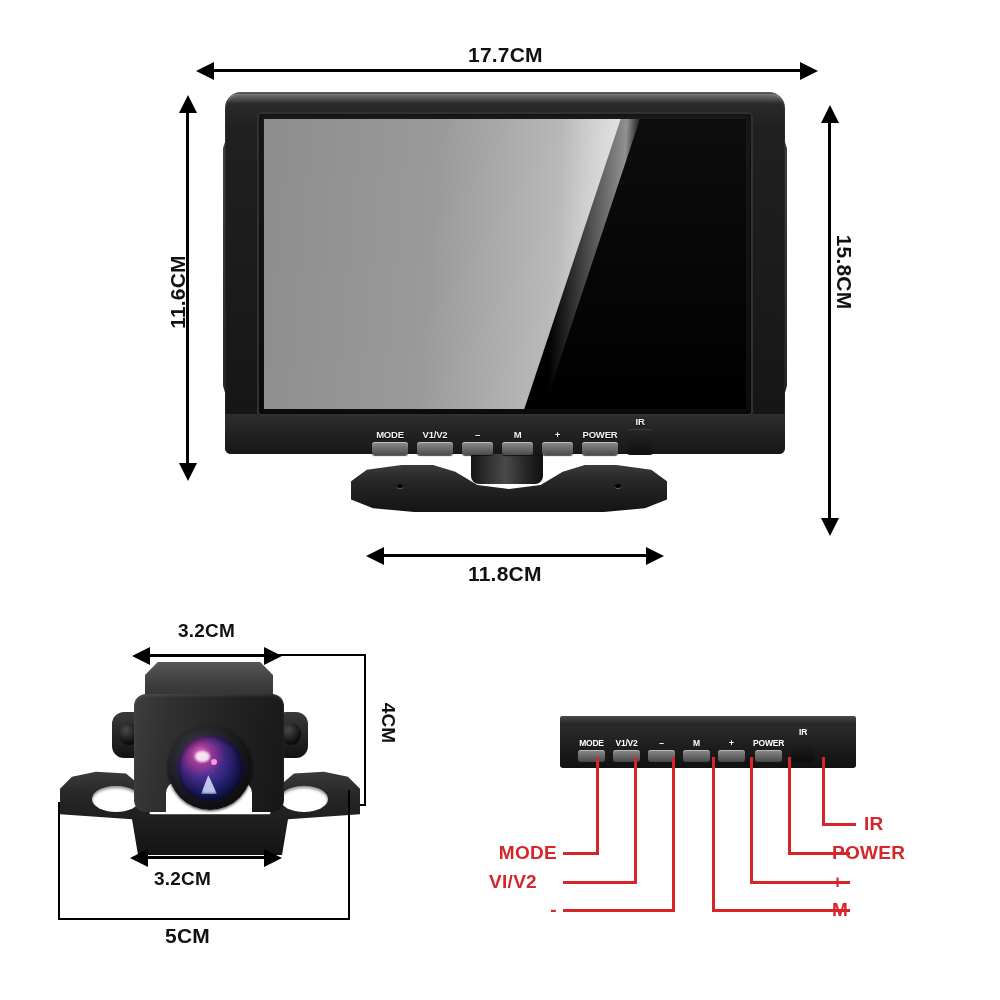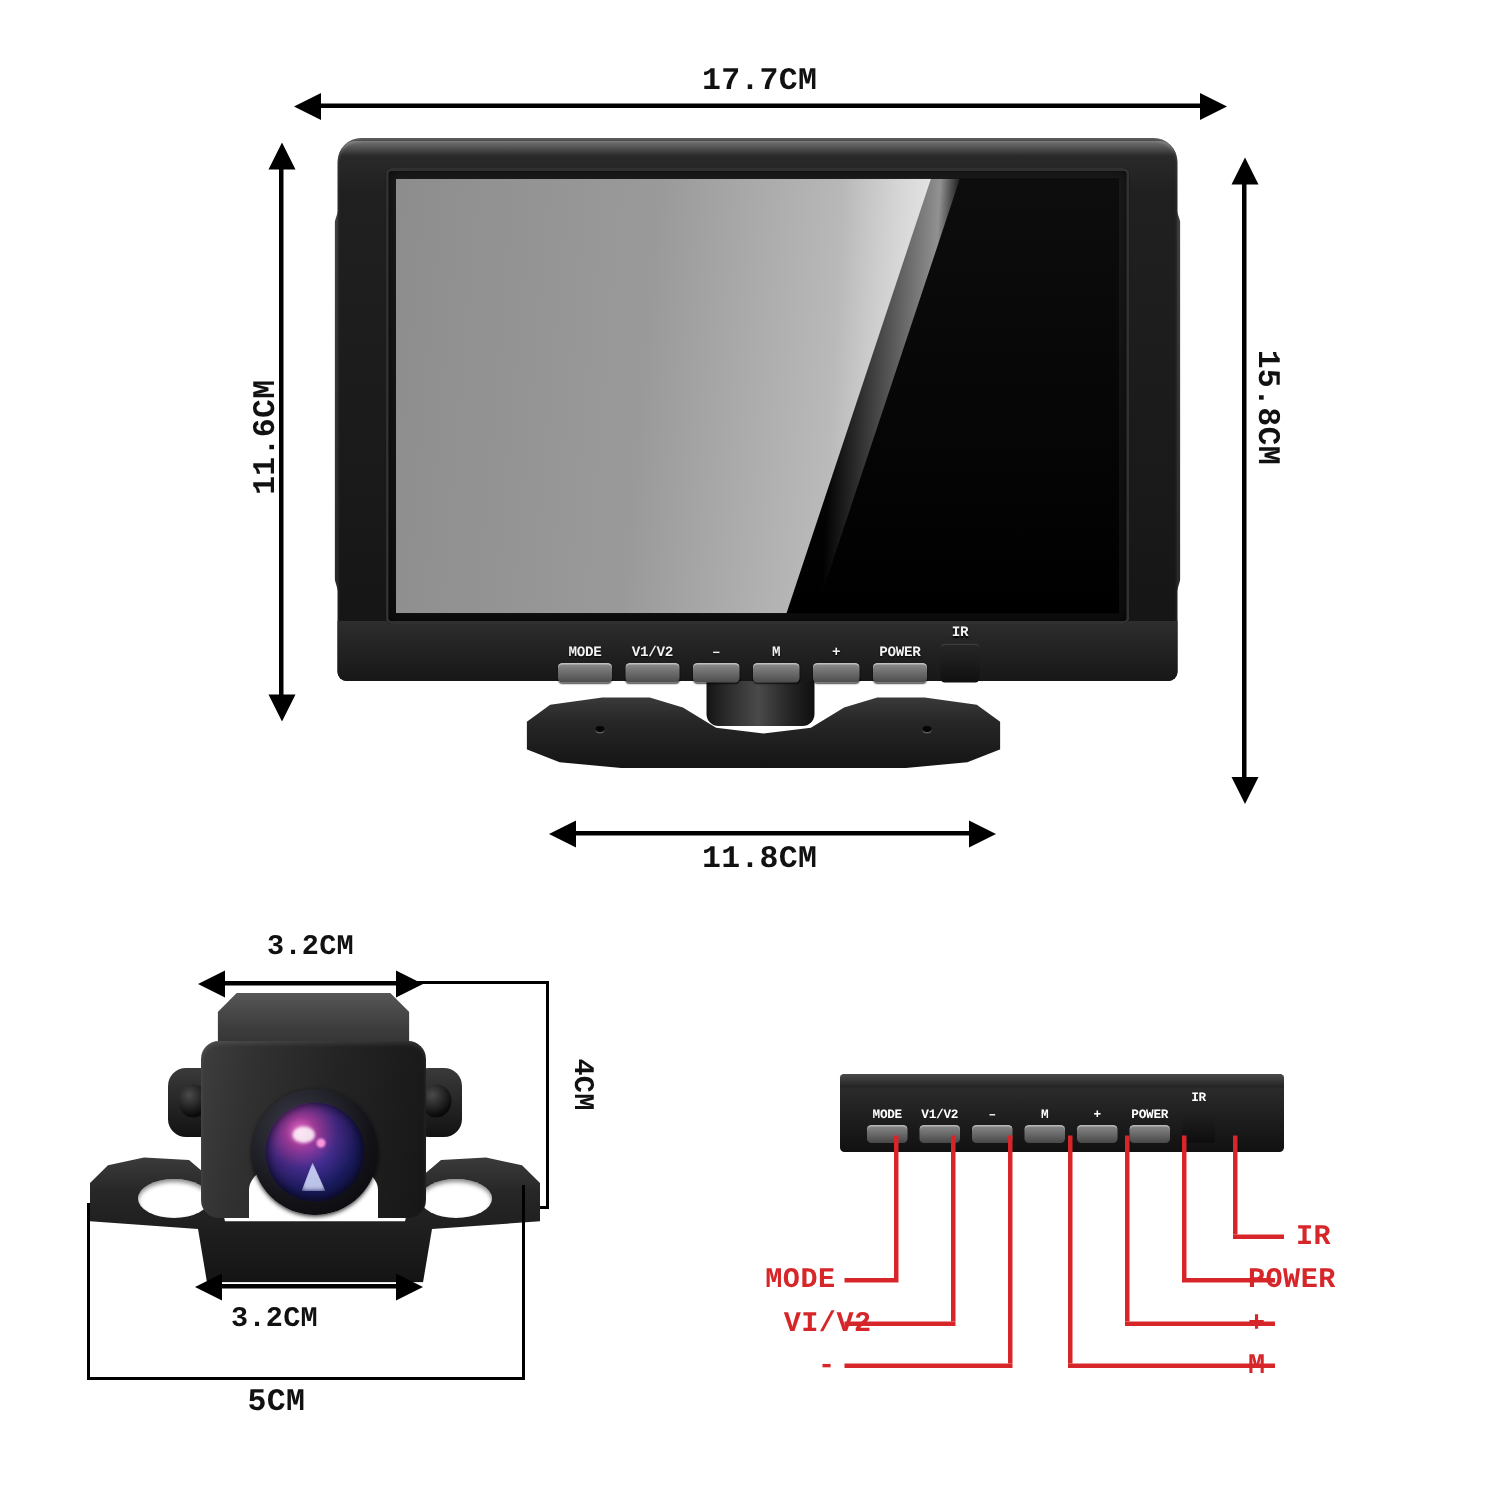--- a/index.html
+++ b/index.html
@@ -1,18 +1,18 @@
 <!DOCTYPE html>
 <html><head>
 <meta charset="utf-8">
 <style>
   html,body{margin:0;padding:0;background:#ffffff;}
   body{width:1000px;height:1000px;position:relative;overflow:hidden;
        font-family:"Liberation Sans","DejaVu Sans",sans-serif;}
-  .stage{position:absolute;left:0;top:0;width:844px;height:1000px;font-family:Liberation Mono, monospace;}
+  .stage{position:absolute;left:0;top:0;width:844px;height:1000px;}
   .abs{position:absolute;}
 
   
   .dimtext{font-weight:bold;color:#111;letter-spacing:.2px;white-space:nowrap;}
   .dim-lg{font-size:21px;}
   .dim-md{font-size:19px;}
   .rot-left{transform:rotate(-90deg);transform-origin:50% 50%;}
   .rot-right{transform:rotate(90deg);transform-origin:50% 50%;}
 
   
@@ -313,21 +313,21 @@
     <div class="red-v" style="left:596px;top:757px;height:95px;"></div>
     <div class="red-h" style="left:563px;top:852px;width:36px;"></div>
 
     <div class="red-v" style="left:634px;top:757px;height:124px;"></div>
     <div class="red-h" style="left:563px;top:881px;width:74px;"></div>
 
     <div class="red-v" style="left:672px;top:757px;height:152px;"></div>
     <div class="red-h" style="left:563px;top:909px;width:112px;"></div>
 
     <div class="red-label r" style="left:420px;top:842px;width:137px;">MODE</div>
-    <div class="red-label r" style="left:444px;top:871px;width:137px;">VI/V2</div>
+    <div class="red-label r" style="left:400px;top:871px;width:137px;">VI/V2</div>
     <div class="red-label r" style="left:420px;top:899px;width:137px;">-</div>
   </div>
 
   <div class="abs">
 
     <div class="red-v" style="left:712px;top:757px;height:152px;"></div>
     <div class="red-h" style="left:712px;top:909px;width:138px;"></div>
 
     <div class="red-v" style="left:750px;top:757px;height:124px;"></div>
     <div class="red-h" style="left:750px;top:881px;width:100px;"></div>

